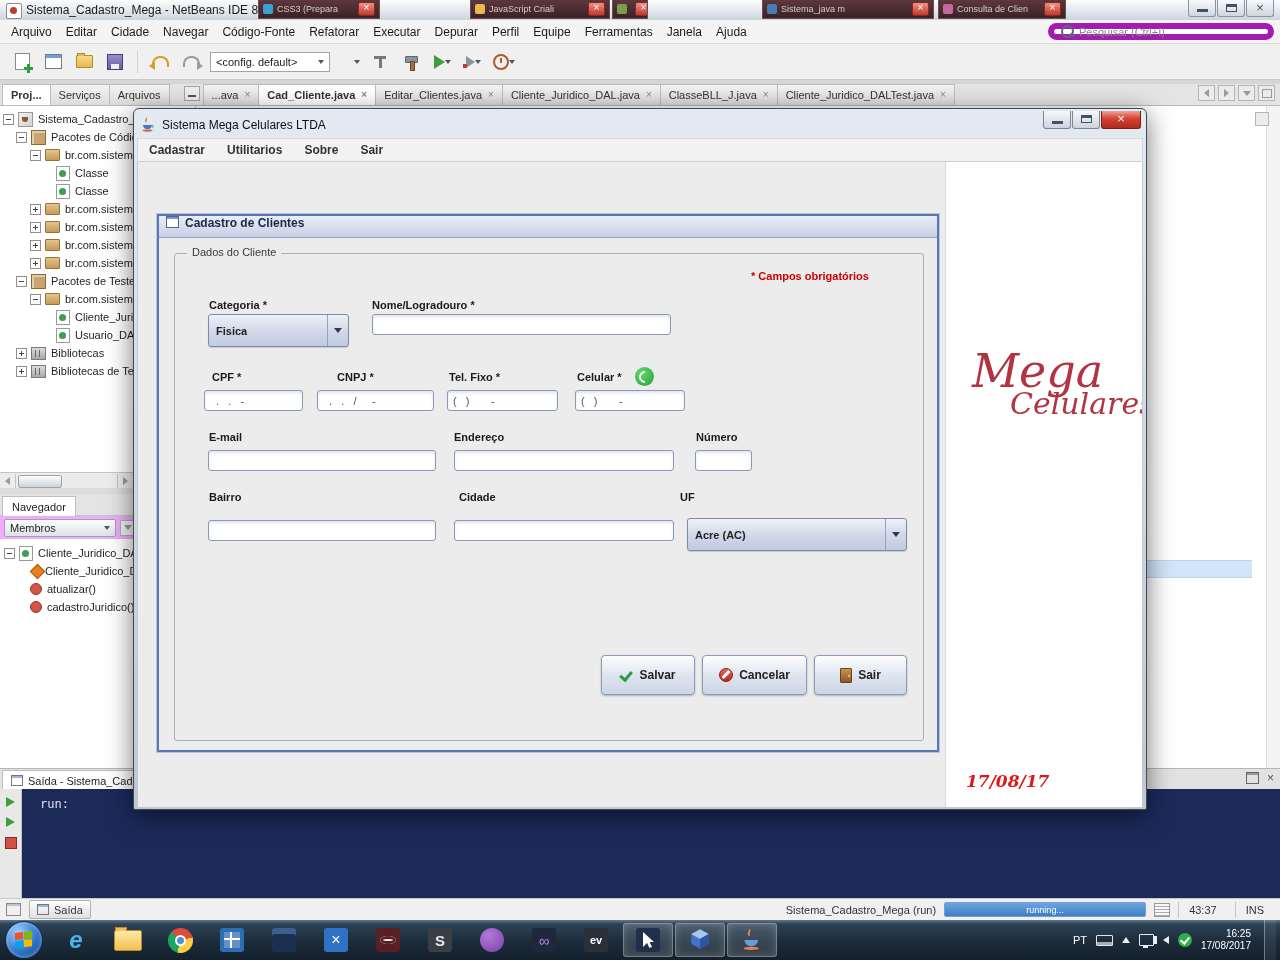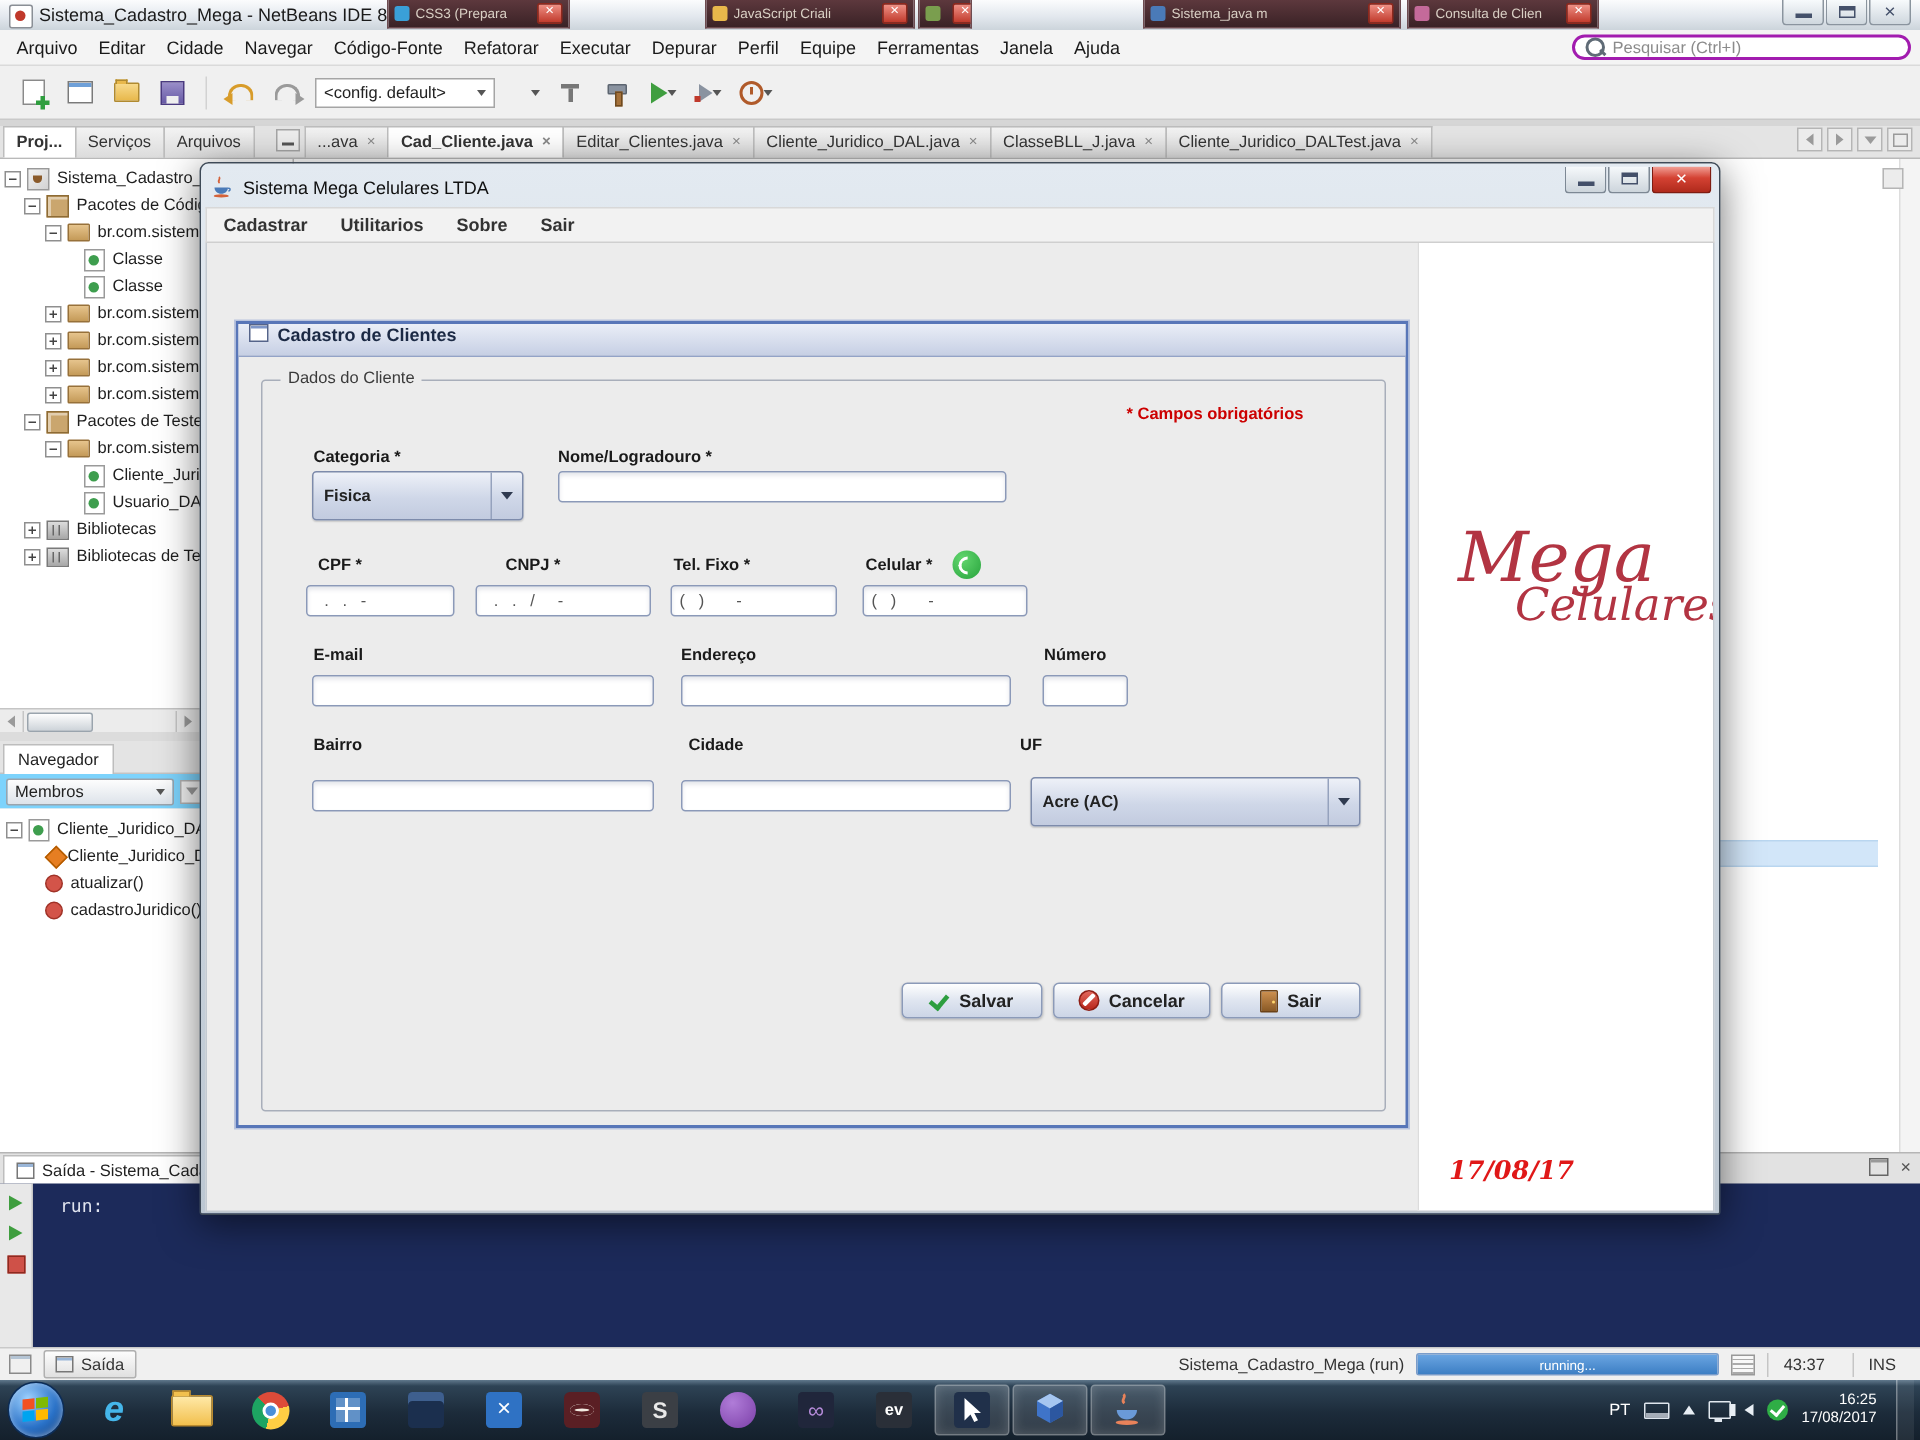--- a/index.html
+++ b/index.html
@@ -31,21 +31,21 @@
   .gl-max::after{content:"";position:absolute;left:8px;top:4px;width:11px;height:8px;
     border:1px solid #44506a;border-top-width:3px;box-sizing:border-box}
   .gl-x::after{content:"\00d7";position:absolute;left:0;right:0;top:0;text-align:center;
     font-size:13px;line-height:15px;color:#44506a}
 
   
   #nb-menubar{position:absolute;left:0;top:20px;width:1280px;height:24px;background:#f4f4f4;
     border-bottom:1px solid #dadada;display:flex;align-items:center;padding-left:4px;box-sizing:border-box}
   .menu-item{padding:3px 7px;font-size:12px;color:#1a1a1a;white-space:nowrap}
   .nb-search{position:absolute;right:6px;top:3px;width:226px;height:17px;box-sizing:border-box;
-    background:#fff;border:2px solid #a21caf;border-radius:9px;display:flex;align-items:center;
+    background:#fff;border:6px solid #a21caf;border-radius:9px;display:flex;align-items:center;
     gap:5px;padding:0 7px}
   .mag{width:9px;height:9px;border:2px solid #5f6b76;border-radius:50%;position:relative;flex:none}
   .mag::after{content:"";position:absolute;left:7px;top:7px;width:5px;height:2px;background:#5f6b76;
     transform:rotate(45deg)}
   .search-ph{font-size:11px;color:#8b8b8b;white-space:nowrap}
 
   
   #nb-toolbar{position:absolute;left:0;top:44px;width:1280px;height:36px;background:#f0f0f0;
     border-bottom:1px solid #c9c9c9;display:flex;align-items:center;gap:7px;padding-left:10px;
     box-sizing:border-box}
@@ -156,21 +156,21 @@
     border:1px solid #9aa4ad;border-radius:2px}
   .hs-end{margin-left:auto;border-left:1px solid #c5c5c5;border-right:none}
 
   
   #nav-split{position:absolute;left:0;top:488px;width:196px;height:6px;background:#dcdcdc}
   #nav-head{position:absolute;left:0;top:494px;width:196px;height:22px;background:#e4e4e4;
     border-bottom:1px solid #c3c3c3;border-right:1px solid #bdbdbd;box-sizing:border-box}
   .nav-tab{position:absolute;left:2px;top:2px;height:20px;box-sizing:border-box;background:#fff;
     border:1px solid #bdbdbd;border-bottom:none;display:flex;align-items:center;padding:0 9px;
     font-size:11px;color:#222}
-  #nav-comborow{position:absolute;left:0;top:516px;width:196px;height:23px;background:#7dd3fc;
+  #nav-comborow{position:absolute;left:0;top:516px;width:196px;height:23px;background:#f0abfc;
     border-right:1px solid #bdbdbd;display:flex;align-items:center;padding:0 4px;gap:4px;box-sizing:border-box}
   .nav-combo{width:112px;height:18px;box-sizing:border-box;background:linear-gradient(#fdfdfd,#dde3ea);
     border:1px solid #9aa4ad;border-radius:2px;display:flex;align-items:center;
     justify-content:space-between;padding:0 5px;font-size:11px;color:#222}
   .nav-mini{width:16px;height:16px;box-sizing:border-box;border:1px solid #b0b0b0;background:#f2f2f2;
     display:flex;align-items:center;justify-content:center}
   #nav-tree{position:absolute;left:0;top:539px;width:196px;height:229px;background:#fff;
     border-right:1px solid #bdbdbd;box-sizing:border-box;padding-top:5px}
   .ic-ctor{width:9px;height:9px;background:#e67e22;border:1px solid #b35c00;transform:rotate(45deg);margin:0 2px}
   .ic-meth{width:10px;height:10px;border-radius:50%;background:#d35449;border:1px solid #a03227}
@@ -256,21 +256,21 @@
     background:linear-gradient(#eef1f8,#cfd7e8 55%,#c2cbdf);display:flex;align-items:stretch;
     box-shadow:0 1px 1px rgba(0,0,0,.15)}
   .combo-val{flex:1;display:flex;align-items:center;padding:0 7px;font-size:11px;font-weight:bold;color:#222}
   .combo-btn{width:20px;border-left:1px solid #95a2bd;display:flex;align-items:center;justify-content:center}
   .arrD{width:0;height:0;border-left:4px solid transparent;border-right:4px solid transparent;
     border-top:5px solid #2f3a50}
   .wa{position:absolute;left:476px;top:151px;width:19px;height:19px;border-radius:50%;
     background:radial-gradient(circle at 35% 30%,#62d66e,#27a33c)}
   .wa::after{content:"";position:absolute;left:4px;top:4px;width:8px;height:8px;border:2px solid #fff;
     border-top-color:transparent;border-right-color:transparent;border-radius:50%;transform:rotate(45deg)}
-  .nbtn{position:absolute;height:24px;box-sizing:border-box;border:1px solid #8b9ab8;border-radius:4px;
+  .nbtn{position:absolute;height:40px;box-sizing:border-box;border:1px solid #8b9ab8;border-radius:4px;
     background:linear-gradient(#fefefe,#dfe5f0 50%,#ccd5e6);display:flex;align-items:center;
     justify-content:center;gap:6px;font-size:12px;font-weight:bold;color:#222;
     box-shadow:0 1px 2px rgba(0,0,0,.25)}
   .ic-check{width:13px;height:13px;position:relative;flex:none}
   .ic-check::after{content:"";position:absolute;left:2px;top:0;width:5px;height:9px;
     border-right:3px solid #2d9e3f;border-bottom:3px solid #2d9e3f;transform:rotate(40deg)}
   .ic-cancel{width:14px;height:14px;border-radius:50%;flex:none;position:relative;
     background:linear-gradient(#e2675c,#b8271c);border:1px solid #8e1d14;box-sizing:border-box}
   .ic-cancel::after{content:"";position:absolute;left:1px;top:4px;width:10px;height:3px;background:#fff;
     transform:rotate(-45deg);border-radius:1px}

